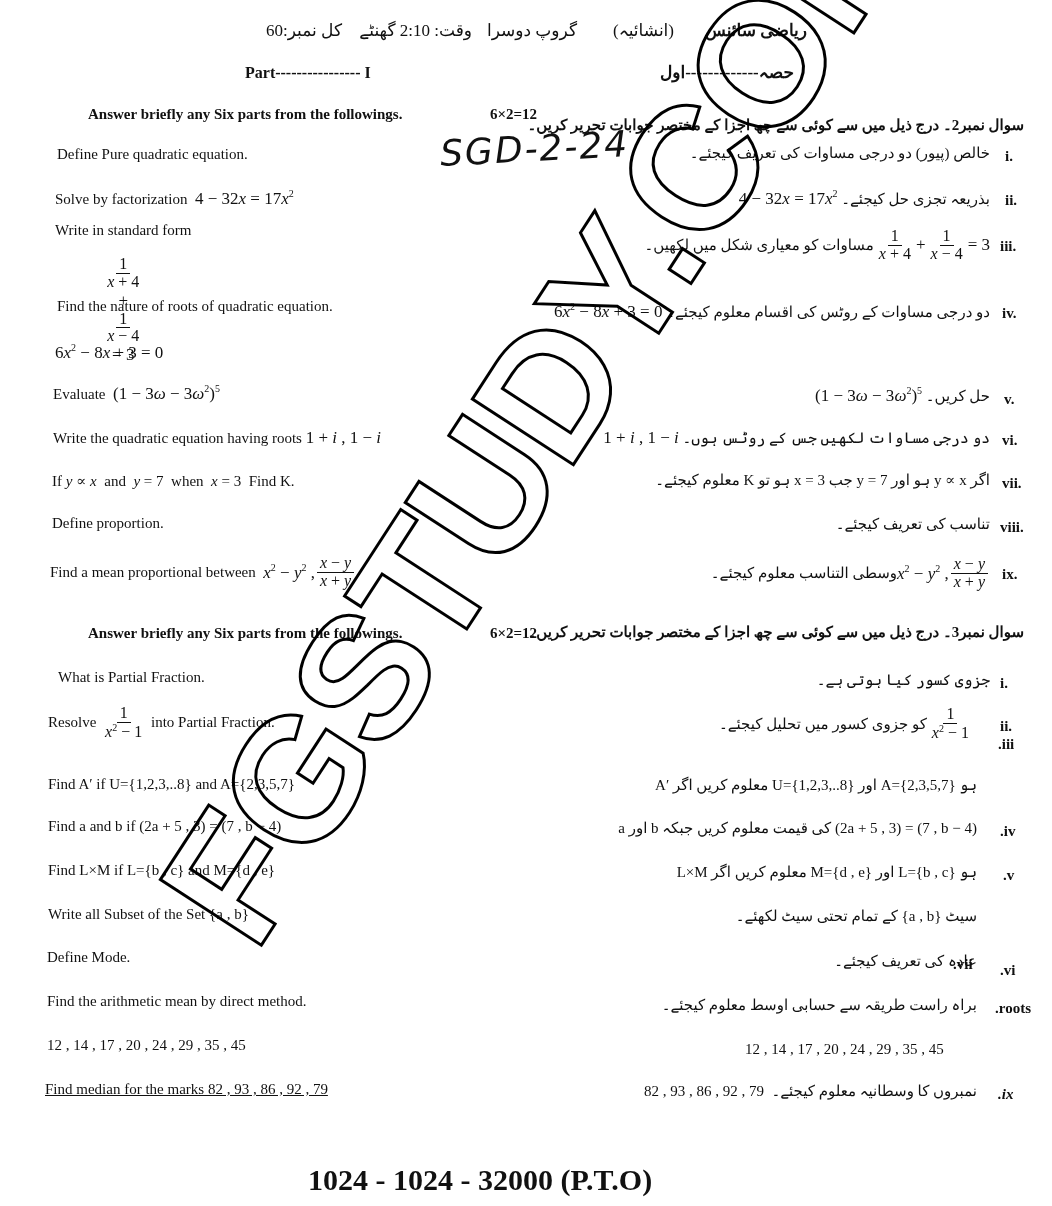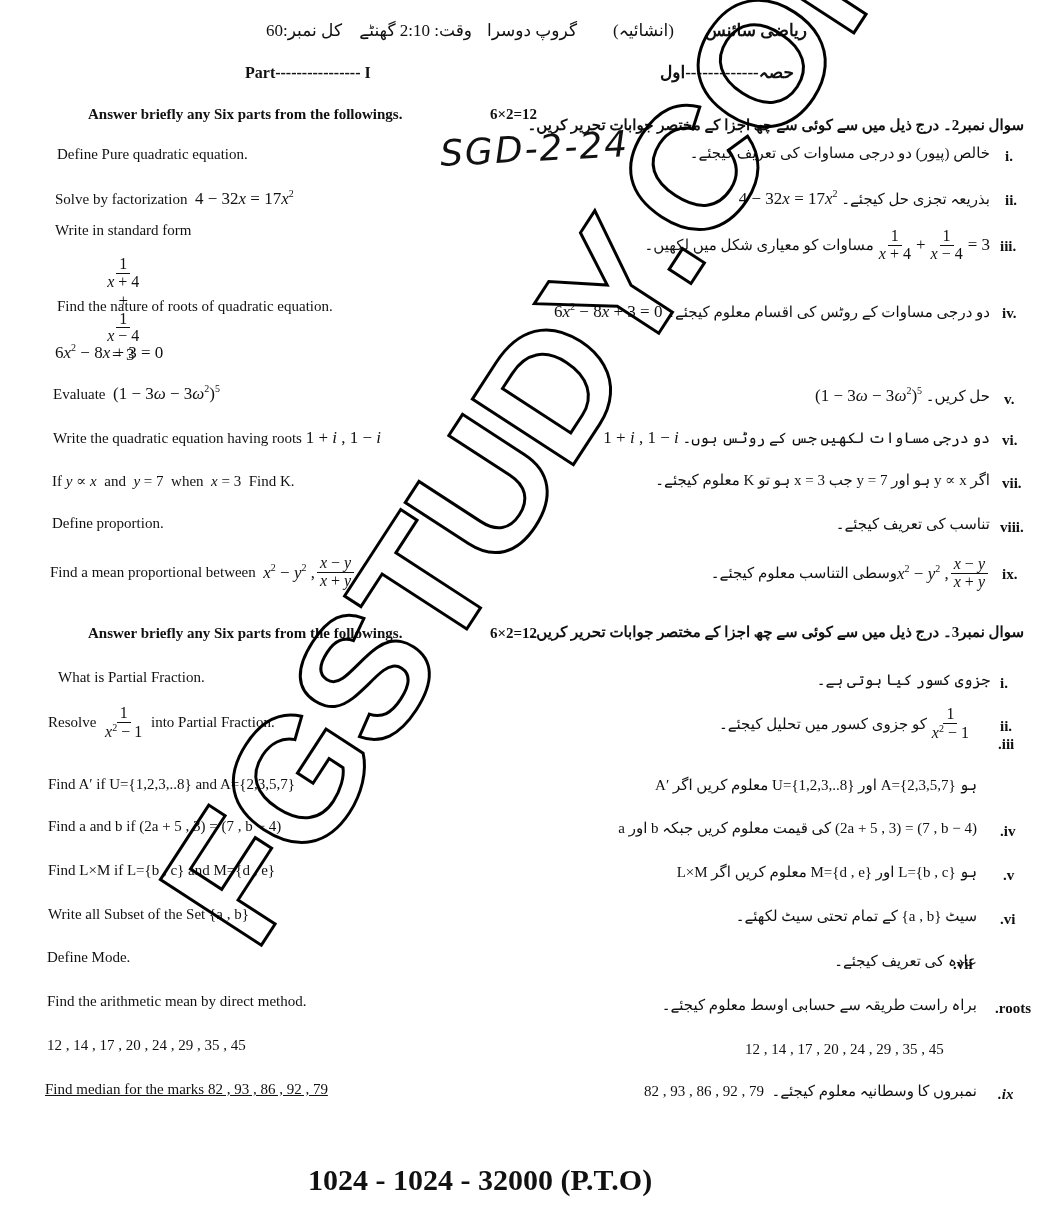--- a/index.html
+++ b/index.html
@@ -168,21 +168,21 @@
 
 <div class="abs roman" style="left:998px;top:736px;">.iii</div>
 <div class="abs ur" style="right:75px;top:776px;">A′ معلوم کریں اگر U={1,2,3,..8} اور A={2,3,5,7} ہو</div>
 
 <div class="abs roman" style="left:1000px;top:823px;">.iv</div>
 <div class="abs ur" style="right:75px;top:819px;">a اور b کی قیمت معلوم کریں جبکہ (2a + 5 , 3) = (7 , b − 4)</div>
 
 <div class="abs roman" style="left:1003px;top:867px;">.v</div>
 <div class="abs ur" style="right:75px;top:863px;">L×M معلوم کریں اگر M={d , e} اور L={b , c} ہو</div>
 
-<div class="abs roman" style="left:1000px;top:911px;">.vi</div>
+<div class="abs roman" style="left:1000px;top:962px;">.vi</div>
 <div class="abs ur" style="right:75px;top:907px;">سیٹ {a , b} کے تمام تحتی سیٹ لکھئے۔</div>
 
 <div class="abs roman" style="left:953px;top:956px;">.vii</div>
 <div class="abs ur" style="right:75px;top:952px;">عادہ کی تعریف کیجئے۔</div>
 
 <div class="abs roman" style="left:995px;top:1000px;">.roots</div>
 <div class="abs ur" style="right:75px;top:996px;">براہ راست طریقہ سے حسابی اوسط معلوم کیجئے۔</div>
 <div class="abs en" style="left:745px;top:1041px;">12 , 14 , 17 , 20 , 24 , 29 , 35 , 45</div>
 
 <div class="abs roman" style="left:998px;top:1086px;font-style:italic;">.ix</div>

